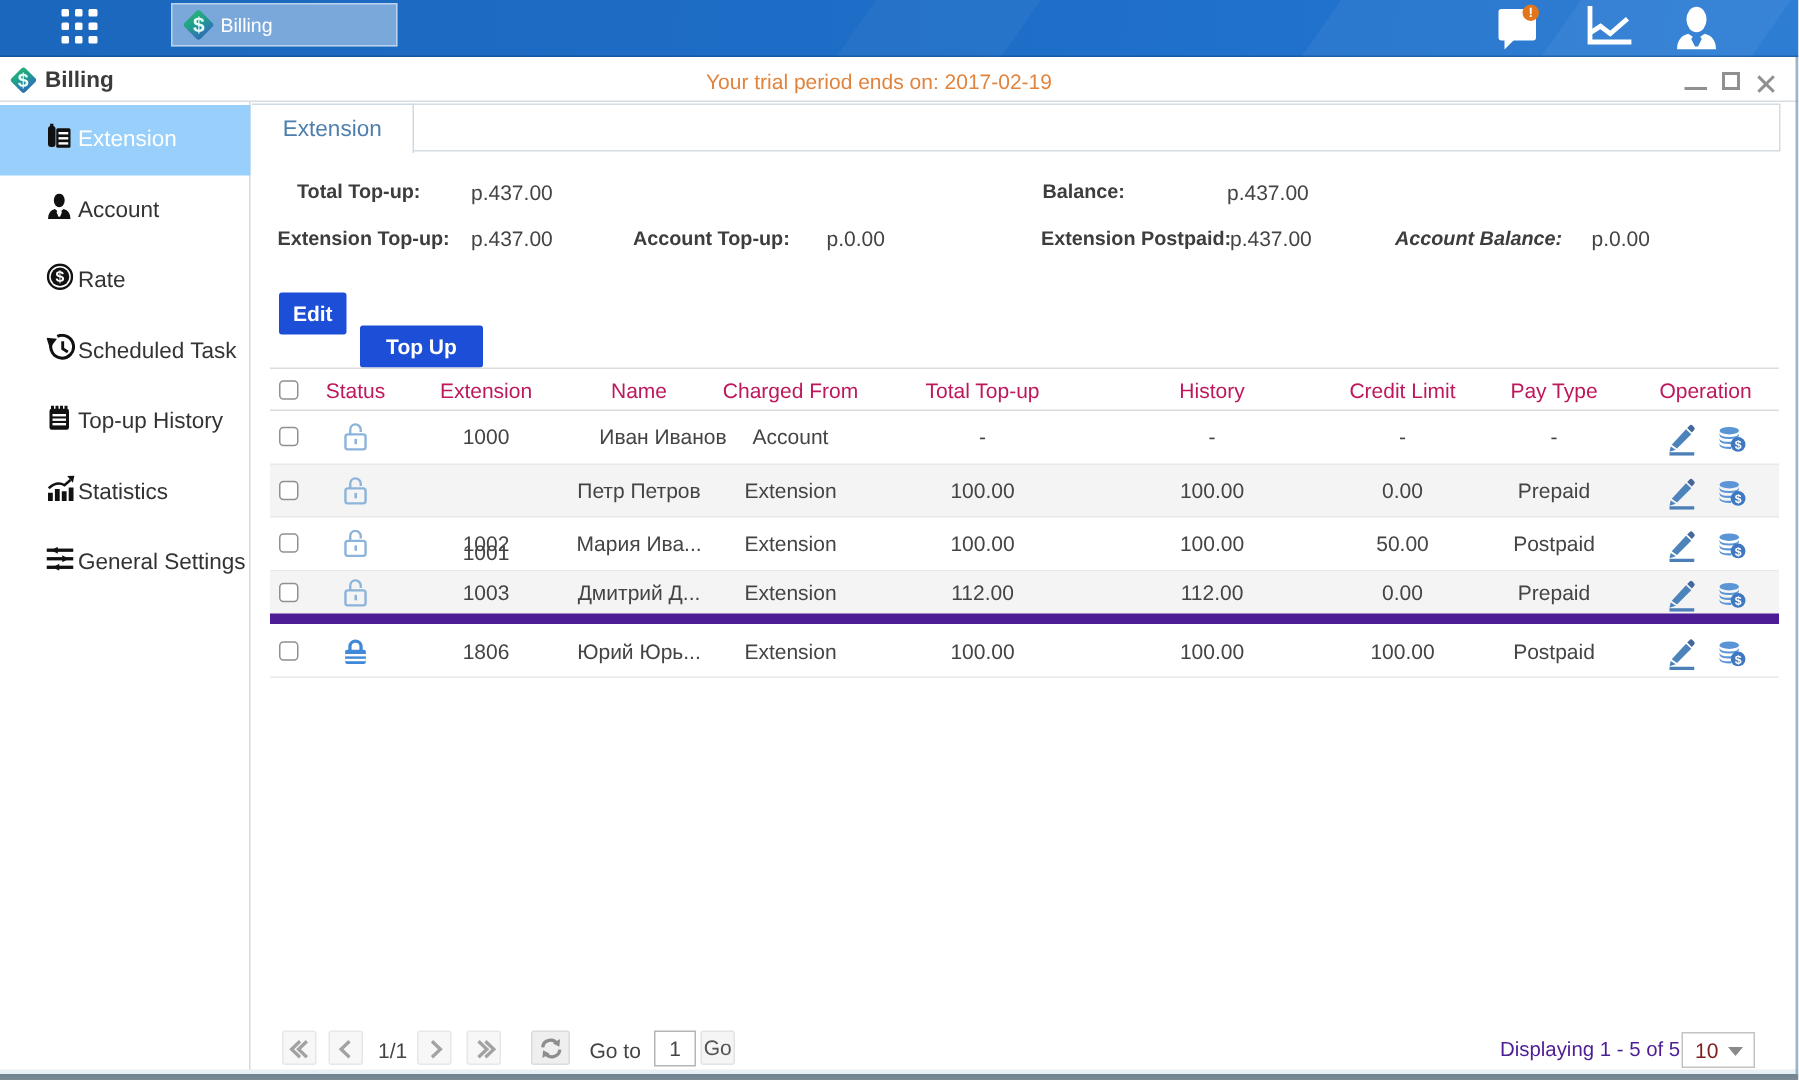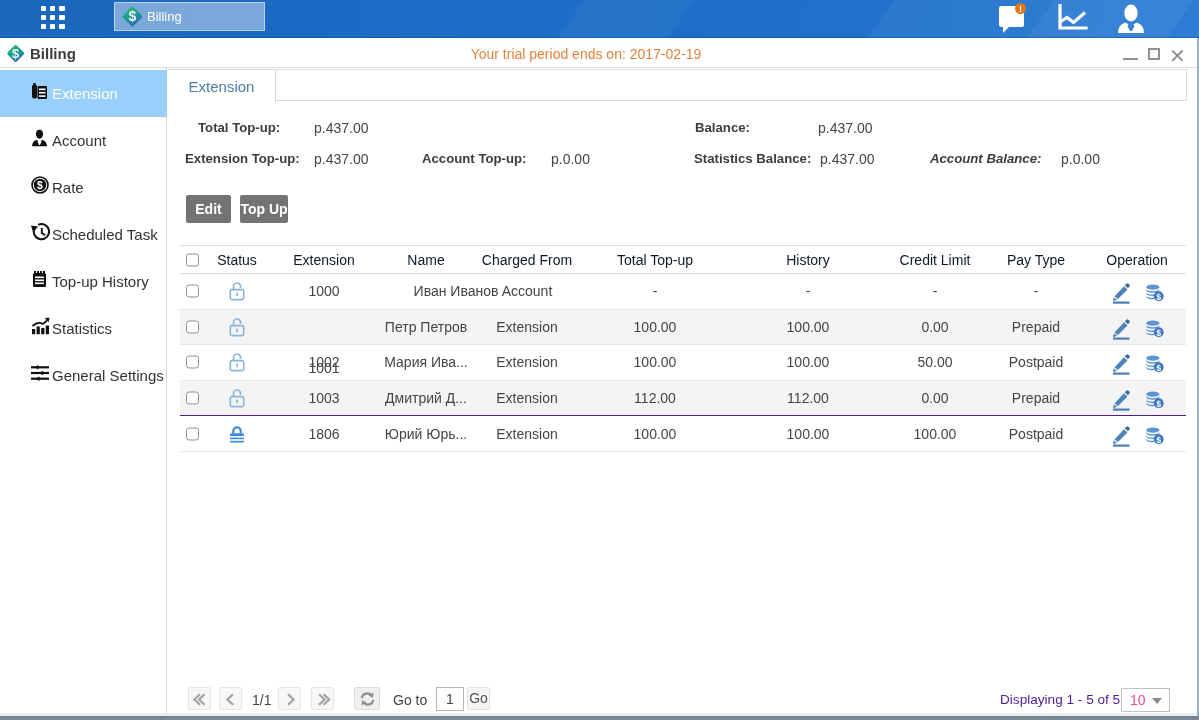--- a/index.html
+++ b/index.html
@@ -55,49 +55,49 @@
     border-top:1px solid #cfd9e2; border-right:1px solid #cfd9e2; }
   #tabbox span { position:absolute; left:50%; top:50%; transform:translate(-50%,-50%);
     font-size:15px; color:#4d7ead; }
   #tabline { left:275px; top:69px; width:912px; height:32px; border:1px solid #d5dce2; background:#fff; }
 
   
   .slabel { position:absolute; font-size:13.2px; font-weight:bold; color:#3d3d3d; white-space:nowrap; }
   .sval { position:absolute; font-size:14px; color:#444; white-space:nowrap; }
 
   
-  .bluebtn { position:absolute; top:195px; height:28px; background:#737373;
+  .bluebtn { position:absolute; top:195px; height:28px; background:#1d4ed8;
     border-radius:2px; color:#fff; font-size:14px; font-weight:bold; text-align:center; line-height:28px; }
 
   
   #thead { left:180px; top:245px; width:1006px; height:29px; border-top:1px solid #dcdcdc;
     border-bottom:1px solid #dcdcdc; }
   .hcell { position:absolute; top:50%; transform:translate(-50%,-50%); font-size:14px;
-    color:#0f172a; white-space:nowrap; }
+    color:#be185d; white-space:nowrap; }
   .trow { position:absolute; left:180px; width:1006px; height:35px; }
   .trow.alt { background:#f4f4f4; }
   .tcell { position:absolute; top:50%; transform:translate(-50%,-50%); font-size:14px;
     color:#444; white-space:nowrap; }
   .cbx { position:absolute; left:6px; top:50%; transform:translateY(-50%);
     width:13px; height:13px; border:1px solid #909090; border-radius:3px; background:#fff; }
   .icwrap { position:absolute; transform:translate(-50%,-50%); top:50%; height:18px; }
 
   
   .pgbtn { position:absolute; top:687px; width:23px; height:23px; background:#f7f7f7;
     border:1px solid #e7e7e7; border-radius:2px; color:#a9a9a9; font-size:15px;
     text-align:center; line-height:20px; }
   #goto-input { left:436px; top:687px; width:28px; height:24px; border:1px solid #b5b5b5;
     background:#fff; font-size:14px; color:#444; text-align:center; line-height:22px; }
   #go-btn { left:467px; top:687px; width:23px; height:23px; background:#f5f5f5;
     border:1px solid #e3e3e3; border-radius:2px; font-size:14px; color:#555;
     text-align:center; line-height:21px; }
   #displaying { left:1000px; top:692px; font-size:13.6px; color:#4c1d95; }
   #pagesize { left:1121px; top:688px; width:49px; height:24px; border:1px solid #c3c3c3;
     background:#fff; }
-  #pagesize span { position:absolute; left:8px; top:3px; font-size:14px; color:#ec4899; }
+  #pagesize span { position:absolute; left:8px; top:3px; font-size:14px; color:#7f1d1d; }
   #pagesize .tri { position:absolute; right:7px; top:9px; width:0; height:0;
     border-left:5px solid transparent; border-right:5px solid transparent;
     border-top:6px solid #8a8a8a; }
 
   #bottomstrip { left:0; top:716px; width:1199px; height:4px; background:linear-gradient(#6f8090,#7c8b96); }
   #bottomtint { position:absolute; left:0; top:712.5px; width:1199px; height:3.5px; background:#e9f0f5; }
   #rightedge { left:1197px; top:38px; width:2px; height:679px; background:#7d9cb8; opacity:0.75; }
 </style>
 </head>
 <body>
@@ -234,28 +234,28 @@
 
   <div id="summary">
       <div class="slabel" style="left:198px; top:120px;">Total Top-up:</div>
       <div class="sval" style="left:314px; top:120px;">p.437.00</div>
       <div class="slabel" style="left:695px; top:120px;">Balance:</div>
       <div class="sval" style="left:818px; top:120px;">p.437.00</div>
       <div class="slabel" style="left:185px; top:151px;">Extension Top-up:</div>
       <div class="sval" style="left:314px; top:151px;">p.437.00</div>
       <div class="slabel" style="left:422px; top:151px;">Account Top-up:</div>
       <div class="sval" style="left:551px; top:151px;">p.0.00</div>
-      <div class="slabel" style="left:694px; top:151px;">Statistics Balance:</div>
+      <div class="slabel" style="left:694px; top:151px;">Extension Postpaid:</div>
       <div class="sval" style="left:820px; top:151px;">p.437.00</div>
       <div class="slabel" style="left:930px; top:151px;font-style:italic;">Account Balance:</div>
       <div class="sval" style="left:1061px; top:151px;">p.0.00</div>
     </div>
 
   <div class="bluebtn" style="left:186px; width:45px;">Edit</div>
-  <div class="bluebtn" style="left:240px; width:48px;">Top Up</div>
+  <div class="bluebtn" style="left:240px; width:82px;margin-top:22px;">Top Up</div>
 
   <div id="thead" class="abs">
       <div class="cbx"></div>
       <div class="hcell" style="left:57px;">Status</div>
       <div class="hcell" style="left:144px;">Extension</div>
       <div class="hcell" style="left:246px;">Name</div>
       <div class="hcell" style="left:347px;">Charged From</div>
       <div class="hcell" style="left:475px;">Total Top-up</div>
       <div class="hcell" style="left:628px;">History</div>
       <div class="hcell" style="left:755px;">Credit Limit</div>
@@ -264,21 +264,21 @@
     </div>
   <div id="tbody">
       <div class="trow" style="top:274px; height:35.6px; border-bottom:1px solid #e9e9e9;">
         <div class="cbx"></div>
         <div class="icwrap" style="left:57px;"><svg width="19" height="19" viewBox="0 0 19 19">
             <rect x="2.8" y="7.6" width="13.4" height="10" rx="1.6" fill="none" stroke="#8cb4da" stroke-width="1.6"></rect>
             <rect x="8.8" y="10.6" width="1.7" height="3.6" fill="#8cb4da"></rect>
             <path d="M6 7.6 L6 4.6 A3.5 3.5 0 0 1 13 4.3 L13 6" fill="none" stroke="#8cb4da" stroke-width="1.6"></path>
           </svg></div>
         <div class="tcell" style="left:144px;">1000</div>
-        <div class="tcell" style="left:254px;padding-left:44px;">Иван Иванов</div>
+        <div class="tcell" style="left:240px;padding-left:44px;">Иван Иванов</div>
         <div class="tcell" style="left:347px;">Account</div>
         <div class="tcell" style="left:475px;">-</div>
         <div class="tcell" style="left:628px;">-</div>
         <div class="tcell" style="left:755px;">-</div>
         <div class="tcell" style="left:856px;">-</div>
         <div class="icwrap" style="left:941px;"><svg width="20" height="22" viewBox="0 0 20 22">
             <path d="M3.5 14.5 L13 4.2 L16.5 7.5 L7 17 Z" fill="#4c83ba"></path>
             <path d="M13.8 3.3 L15.3 1.8 A1.5 1.5 0 0 1 17.5 1.8 L18.3 2.6 A1.5 1.5 0 0 1 18.3 4.8 L16.9 6.3 Z" fill="#44689c"></path>
             <path d="M2.8 15.6 L6.2 17.8 L2 19.2 Z" fill="#4c83ba"></path>
             <rect x="2" y="19.5" width="16.5" height="2.2" fill="#4a7fb7"></rect>
@@ -343,21 +343,21 @@
           </svg></div>
         <div class="icwrap" style="left:975px; margin-top:2px;"><svg width="19" height="18" viewBox="0 0 22 20">
             <ellipse cx="8.5" cy="3.2" rx="7.5" ry="2.9" fill="#5b95d6"></ellipse>
             <path d="M1 5.2 Q1 8 8.5 8 Q16 8 16 5.2 L16 6.8 Q16 9.6 8.5 9.6 Q1 9.6 1 6.8 Z" fill="#5b95d6"></path>
             <path d="M1 9 Q1 11.8 8.5 11.8 Q16 11.8 16 9 L16 10.6 Q16 13.4 8.5 13.4 Q1 13.4 1 10.6 Z" fill="#5b95d6"></path>
             <path d="M1 12.8 Q1 15.6 8.5 15.6 L10 15.6 L10 17.3 Q6 17.4 3.5 16.6 Q1 15.8 1 14.4 Z" fill="#5b95d6"></path>
             <circle cx="15.3" cy="13.8" r="5.7" fill="#3e78c0"></circle>
             <text x="15.3" y="17.6" font-size="9.5" font-weight="bold" fill="#fff" text-anchor="middle">$</text>
           </svg></div>
       </div>
-      <div class="trow alt" style="top:380.8px; height:35.6px; border-bottom:1px solid #4c1d95;">
+      <div class="trow alt" style="top:380.8px; height:35.6px; border-bottom:7px solid #4c1d95;">
         <div class="cbx"></div>
         <div class="icwrap" style="left:57px;"><svg width="19" height="19" viewBox="0 0 19 19">
             <rect x="2.8" y="7.6" width="13.4" height="10" rx="1.6" fill="none" stroke="#8cb4da" stroke-width="1.6"></rect>
             <rect x="8.8" y="10.6" width="1.7" height="3.6" fill="#8cb4da"></rect>
             <path d="M6 7.6 L6 4.6 A3.5 3.5 0 0 1 13 4.3 L13 6" fill="none" stroke="#8cb4da" stroke-width="1.6"></path>
           </svg></div>
         <div class="tcell" style="left:144px;">1003</div>
         <div class="tcell" style="left:246px;">Дмитрий Д...</div>
         <div class="tcell" style="left:347px;">Extension</div>
         <div class="tcell" style="left:475px;">112.00</div>

